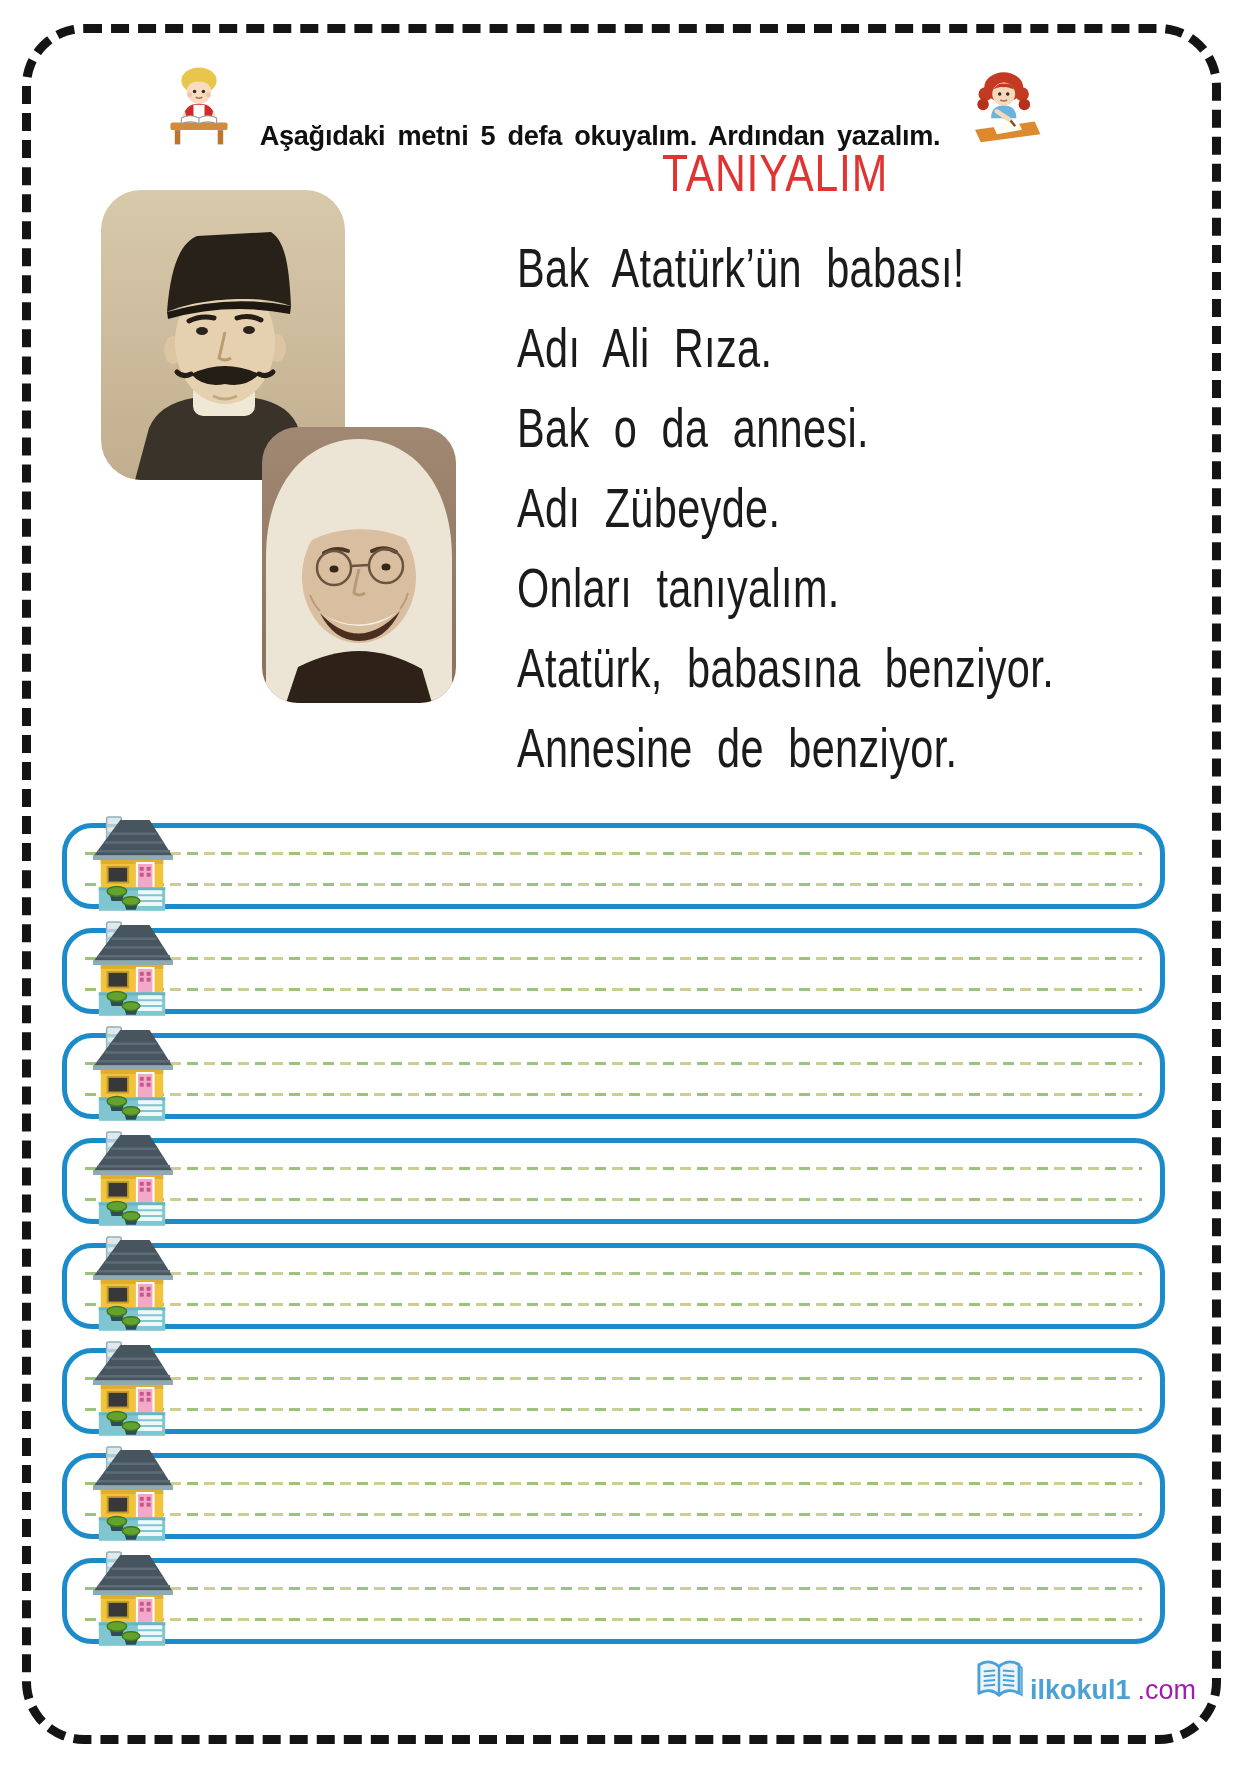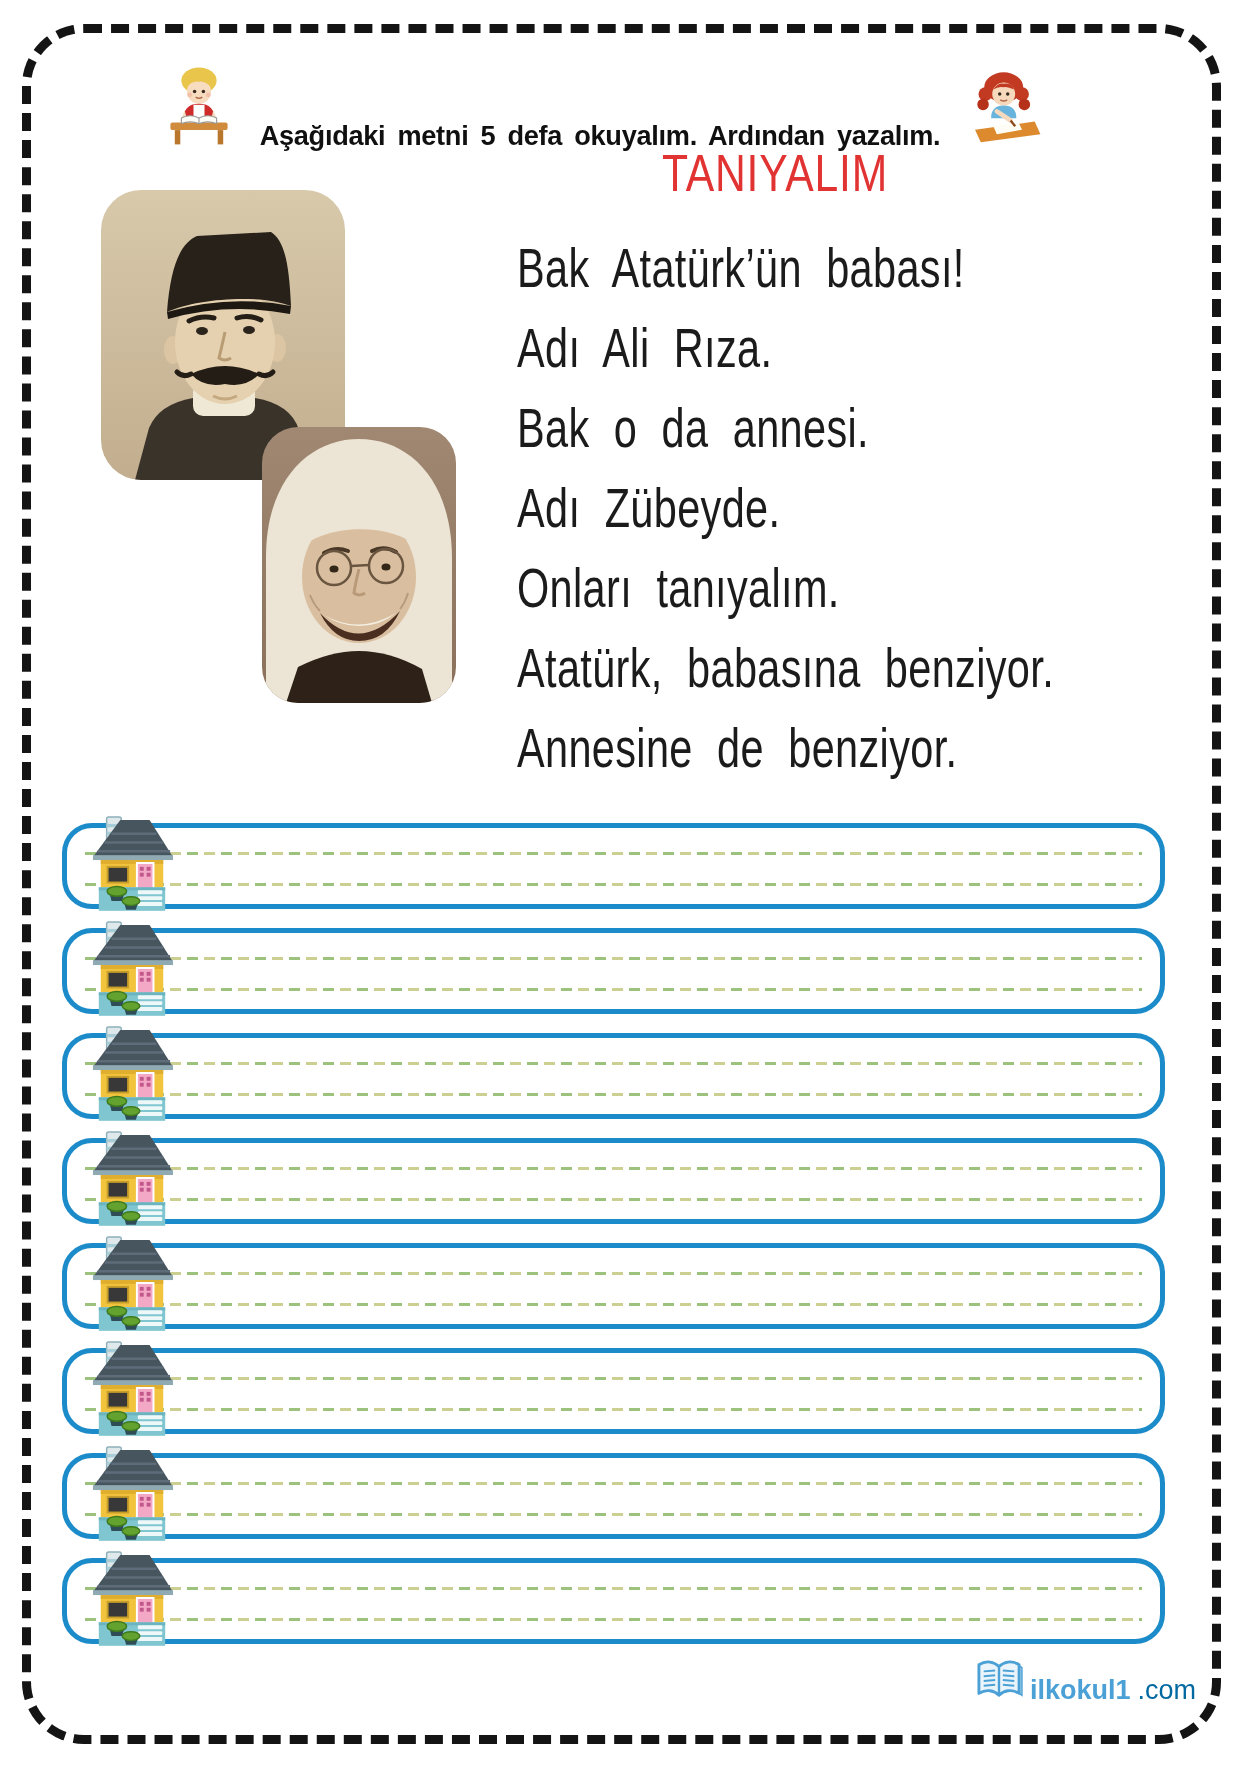--- a/index.html
+++ b/index.html
@@ -46,21 +46,21 @@
       #cbcf92 17px 28px, rgba(0,0,0,0) 28px 34px); }
   .guide.g1 { top: 24px; }
   .guide.g2 { top: 55px; }
   .write-row .house { position: absolute; left: 24px; top: -16px; width: 82px;
     height: 100px; z-index: 3; }
 
   
   .footer { position: absolute; left: 975px; top: 1658px; display: flex;
     align-items: flex-end; gap: 7px; z-index: 2; }
   .brand-text { font-size: 27px; font-weight: 700; color: #4ba0d6; letter-spacing: 0; }
-  .brand-suffix { font-size: 27px; font-weight: 400; color: #0369a1; }
+  .brand-suffix { font-size: 27px; font-weight: 400; color: #a21caf; }
 </style>
 </head>
 <body>
 
 <div class="page-border"></div>
 
 <div class="header">
   <span class="icon">
     <svg width="66" height="82" viewBox="0 0 60 74">
       <ellipse cx="30" cy="13" rx="16" ry="12" fill="#e9c54b"></ellipse>

